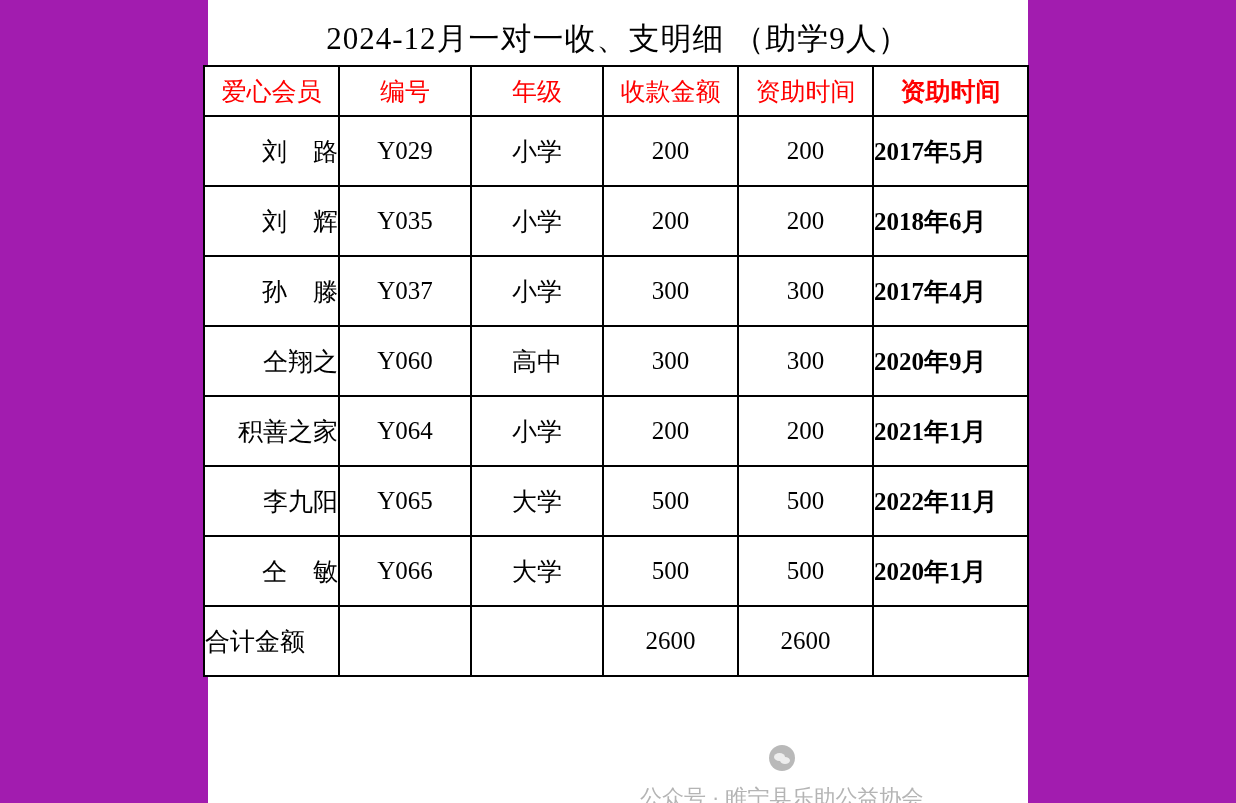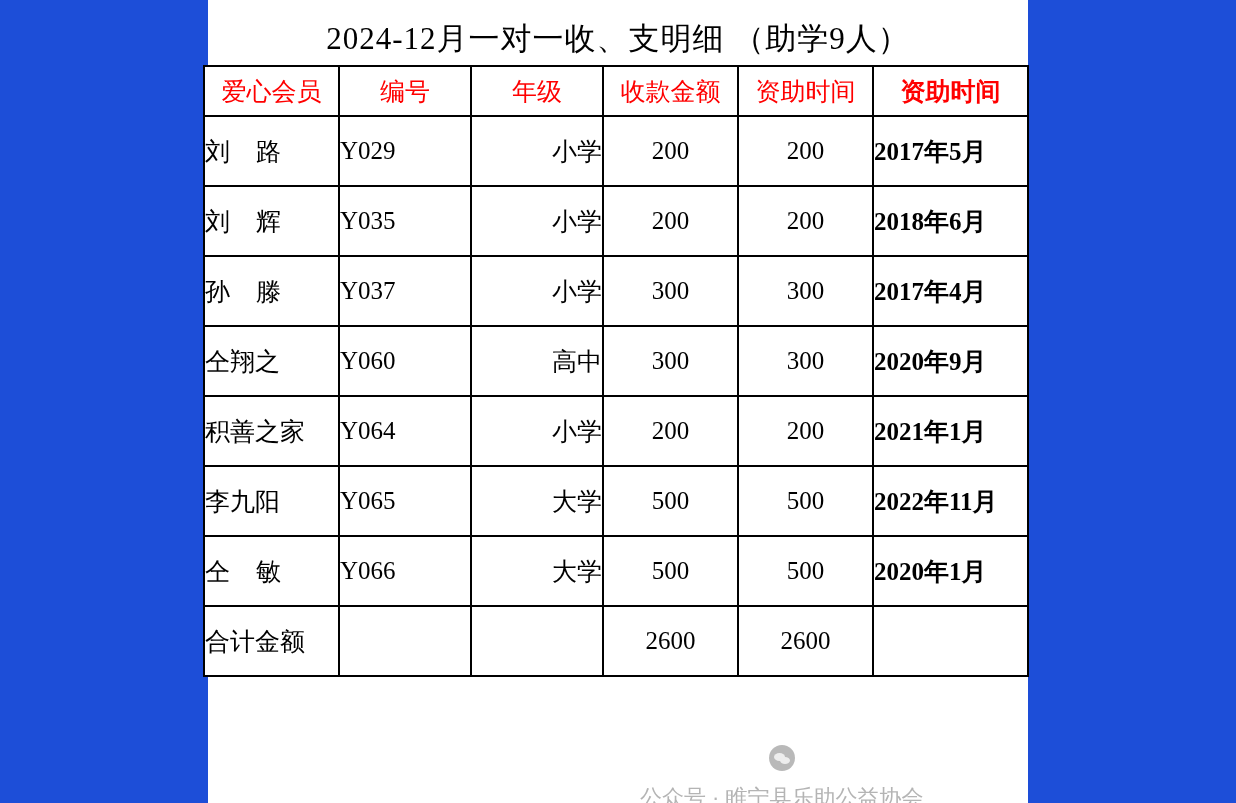--- a/index.html
+++ b/index.html
@@ -10,21 +10,21 @@
     width: 1236px;
     height: 803px;
     background: #f2f2f2;
     font-family: "Liberation Serif", serif;
     overflow: hidden;
   }
   #page {
     position: relative;
     width: 1236px;
     height: 803px;
-    background: #1d4ed8;
+    background: #a21caf;
   }
   #sheet {
     position: absolute;
     left: 208px;
     top: 0;
     width: 820px;
     height: 803px;
     background: #ffffff;
   }
   #doc-title {
@@ -59,33 +59,33 @@
   }
   tr.head td {
     height: 48px;
     color: #ff0000;
     text-align: center;
     font-size: 25px;
     border-radius: 11px;
   }
   td.c-name {
     width: 133px;
-    text-align: left;
+    text-align: right;
     padding-left: 8px;
     letter-spacing: 0px;
   }
   td.c-id {
     width: 130px;
-    text-align: left;
+    text-align: center;
     font-family: "Liberation Mono", monospace;
     font-size: 22px;
   }
   td.c-grade {
     width: 130px;
-    text-align: right;
+    text-align: center;
   }
   td.c-recv {
     width: 133px;
     text-align: center;
     font-size: 23px;
     margin-left: 38px;
   }
   td.c-send {
     width: 133px;
     text-align: center;

